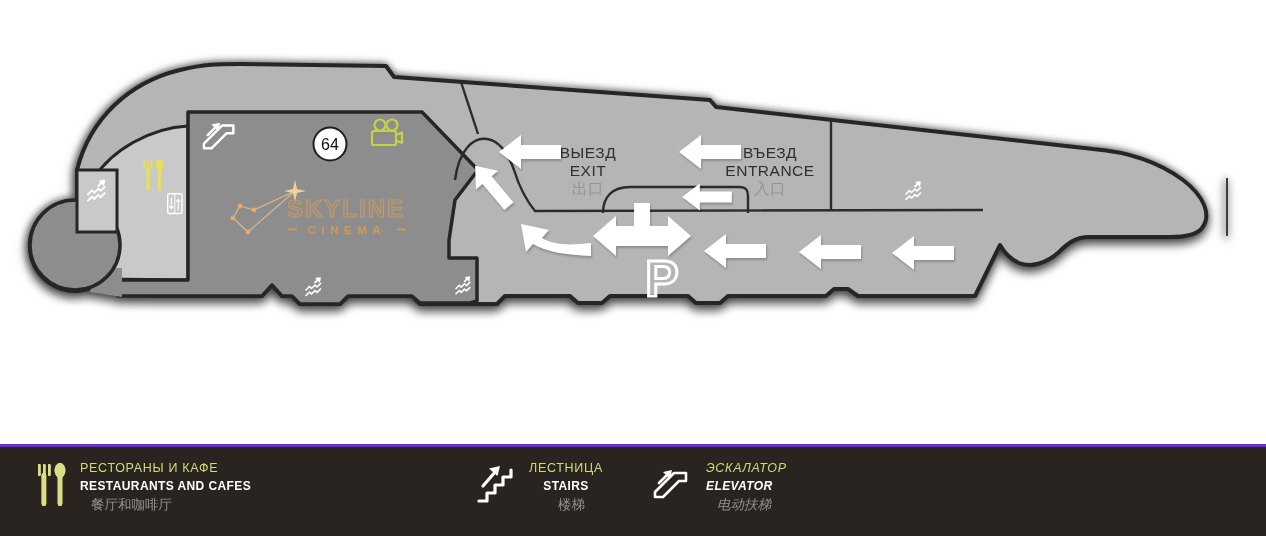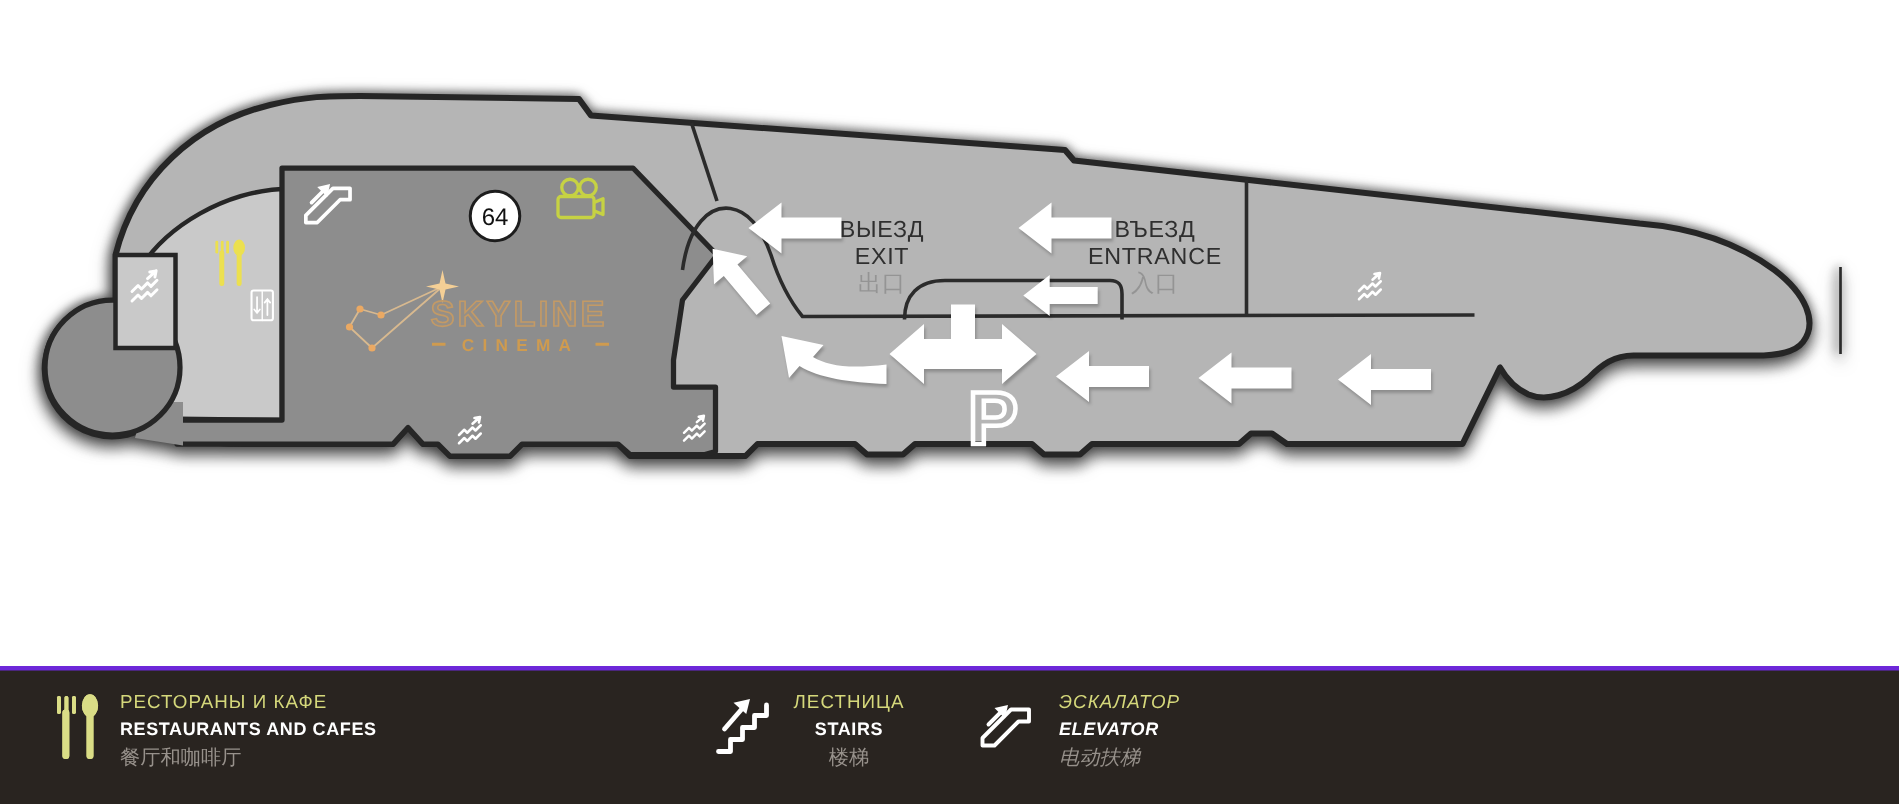--- a/index.html
+++ b/index.html
@@ -9,21 +9,21 @@
   svg text{font-family:"Liberation Sans",sans-serif;}
   .floor{filter:drop-shadow(0 5px 5px rgba(0,0,0,.55)) drop-shadow(0 -2px 3px rgba(0,0,0,.30)) drop-shadow(-3px 0 3px rgba(0,0,0,.30));}
   .arrows{filter:drop-shadow(1px 2px 1px rgba(0,0,0,.22));}
   
   .legend{position:absolute;left:0;top:444px;width:1266px;height:92px;background:#292420;
           border-top:3px solid #6d28d9;box-sizing:border-box;}
   .legend-item{position:absolute;top:13px;display:flex;gap:13px;align-items:flex-start;}
   .li-icon{flex:0 0 auto;margin-top:2px;}
   .li-ru{font-size:12.5px;letter-spacing:.7px;color:#d5d87b;line-height:17px;}
   .li-en{font-size:12px;font-weight:bold;letter-spacing:.4px;color:#ffffff;line-height:18px;}
-  .li-zh{font-size:13.5px;color:#97918b;line-height:19px;}
+  .li-zh{font-size:13.5px;color:#97918b;line-height:19px;margin-left:11px;}
 </style>
 </head>
 <body>
 
 <div class="stage">
 
   <div class="map-wrap">
   <svg width="1266" height="443" viewBox="0 0 1266 443">
     <defs>
       <symbol id="arrowL" overflow="visible">

